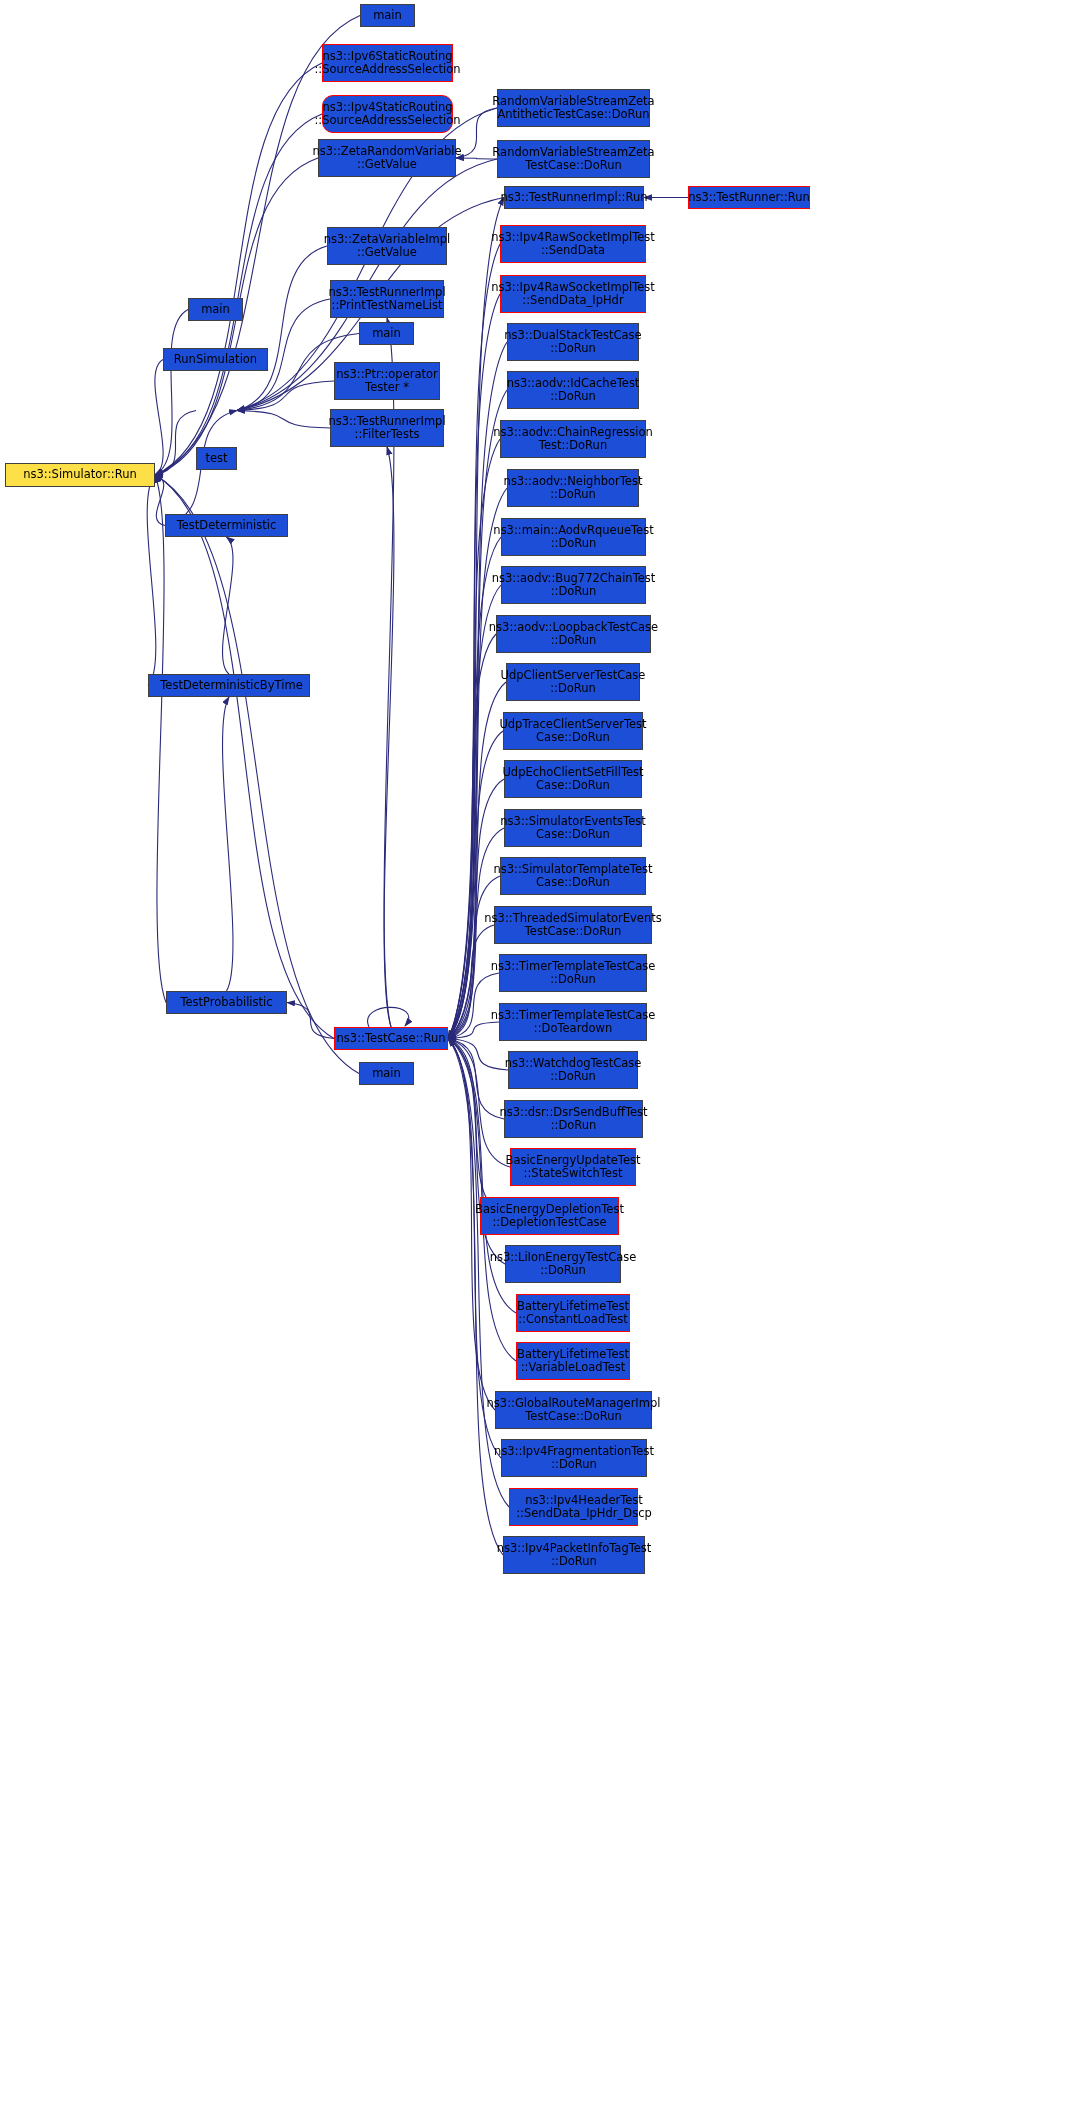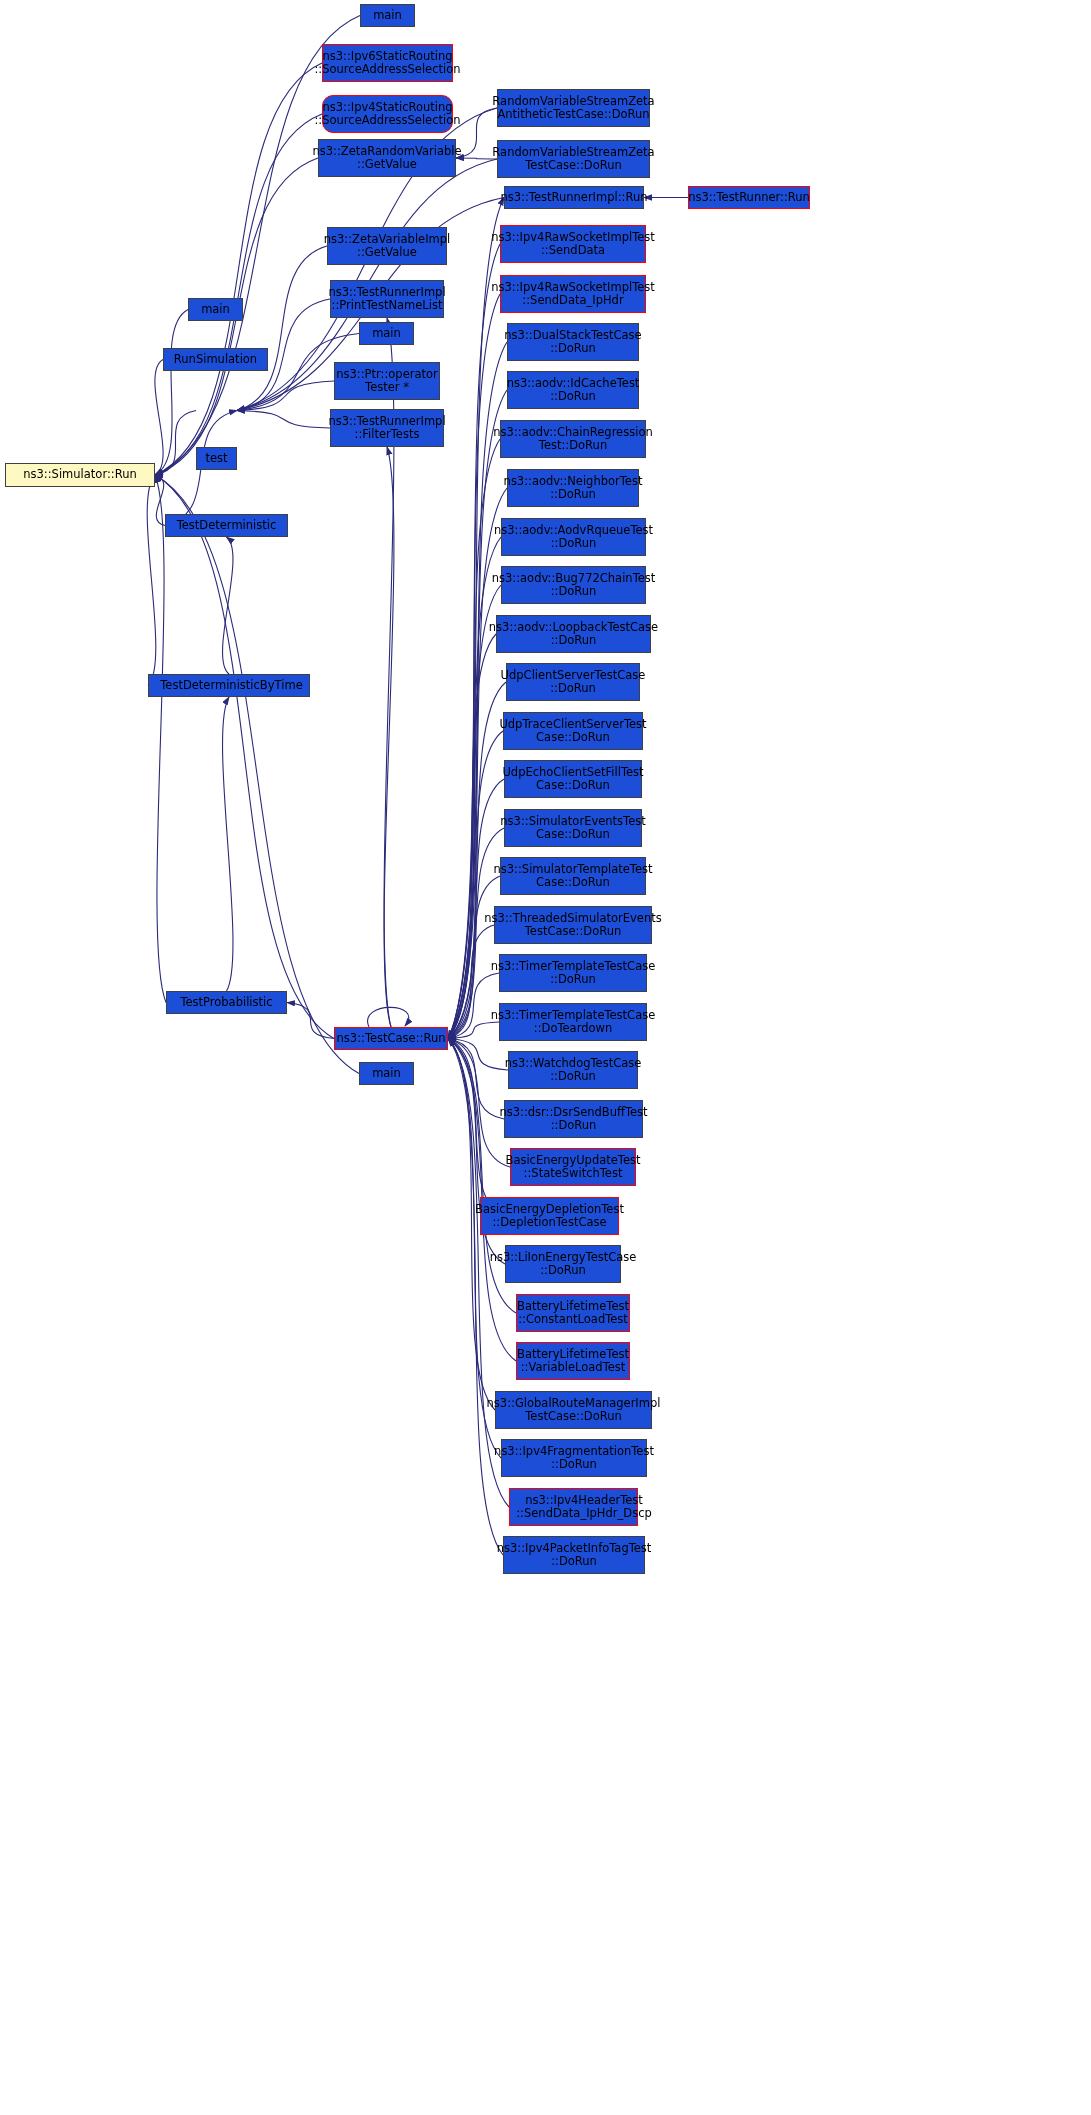--- a/index.html
+++ b/index.html
@@ -16,21 +16,21 @@
     line-height:13.5px;
     display:flex;
     align-items:center;
     justify-content:center;
     text-align:center;
     white-space:pre-line;
     letter-spacing:0px;
     padding:0 3px;
   }
   .node.red{border:1px solid #ff0000;}
-  .node.root{background:#fef9c3;border:1px solid #404040;}
+  .node.root{background:#fde047;border:1px solid #404040;}
 </style>
 </head>
 <body>
 
 <div id="canvas">
   <svg id="edges" viewBox="0 0 1091 2115">
     <defs>
       <marker id="arrow" markerWidth="9" markerHeight="9" refX="8" refY="3.2" orient="auto" markerUnits="userSpaceOnUse">
         <path d="M0,0 L9,3.2 L0,6.4 z" fill="#2a2a7a"></path>
       </marker>
@@ -134,21 +134,21 @@
       <div class="node red" style="left: 500px; top: 275px; width: 146px; height: 38px;">ns3::Ipv4RawSocketImplTest
 ::SendData_IpHdr</div>
       <div class="node" style="left: 507px; top: 323px; width: 132px; height: 38px;">ns3::DualStackTestCase
 ::DoRun</div>
       <div class="node" style="left: 507px; top: 371px; width: 132px; height: 38px;">ns3::aodv::IdCacheTest
 ::DoRun</div>
       <div class="node" style="left: 500px; top: 420px; width: 146px; height: 38px;">ns3::aodv::ChainRegression
 Test::DoRun</div>
       <div class="node" style="left: 507px; top: 469px; width: 132px; height: 38px;">ns3::aodv::NeighborTest
 ::DoRun</div>
-      <div class="node" style="left: 501px; top: 518px; width: 145px; height: 38px;">ns3::aodv::AodvRqueueTest
+      <div class="node" style="left: 501px; top: 518px; width: 145px; height: 38px;">ns3::main::AodvRqueueTest
 ::DoRun</div>
       <div class="node" style="left: 501px; top: 566px; width: 145px; height: 38px;">ns3::aodv::Bug772ChainTest
 ::DoRun</div>
       <div class="node" style="left: 496px; top: 615px; width: 155px; height: 38px;">ns3::aodv::LoopbackTestCase
 ::DoRun</div>
       <div class="node" style="left: 506px; top: 663px; width: 134px; height: 38px;">UdpClientServerTestCase
 ::DoRun</div>
       <div class="node" style="left: 503px; top: 712px; width: 140px; height: 38px;">UdpTraceClientServerTest
 Case::DoRun</div>
       <div class="node" style="left: 504px; top: 760px; width: 138px; height: 38px;">UdpEchoClientSetFillTest

